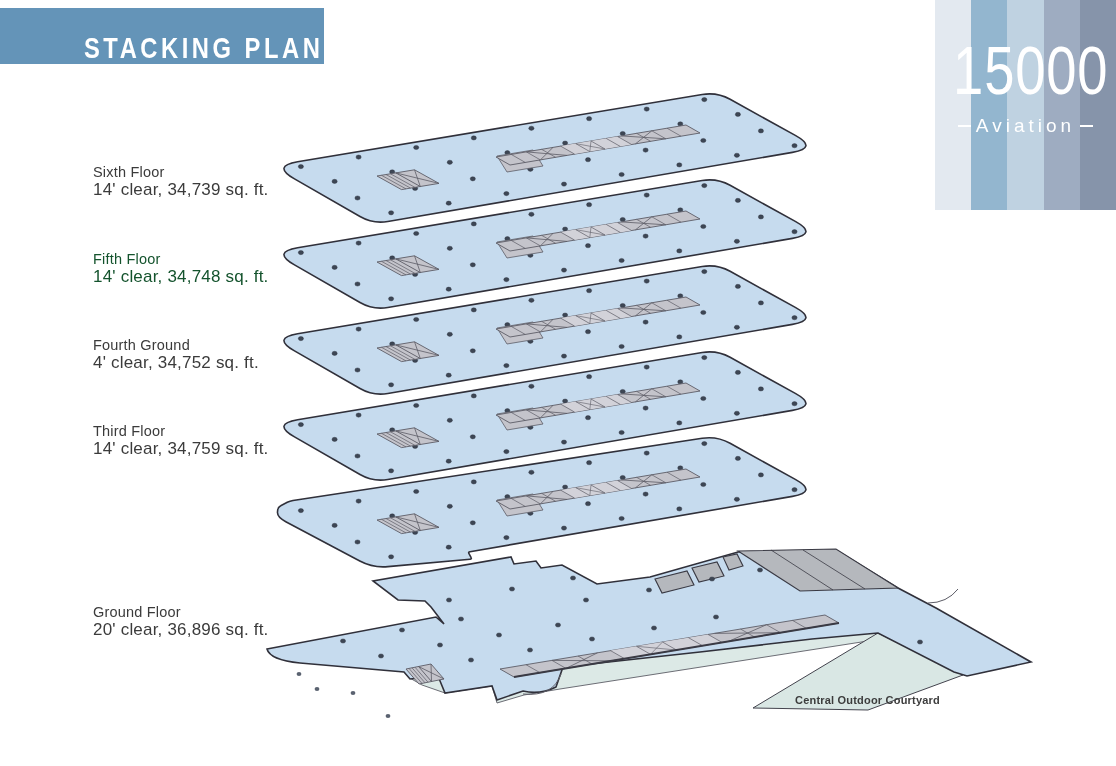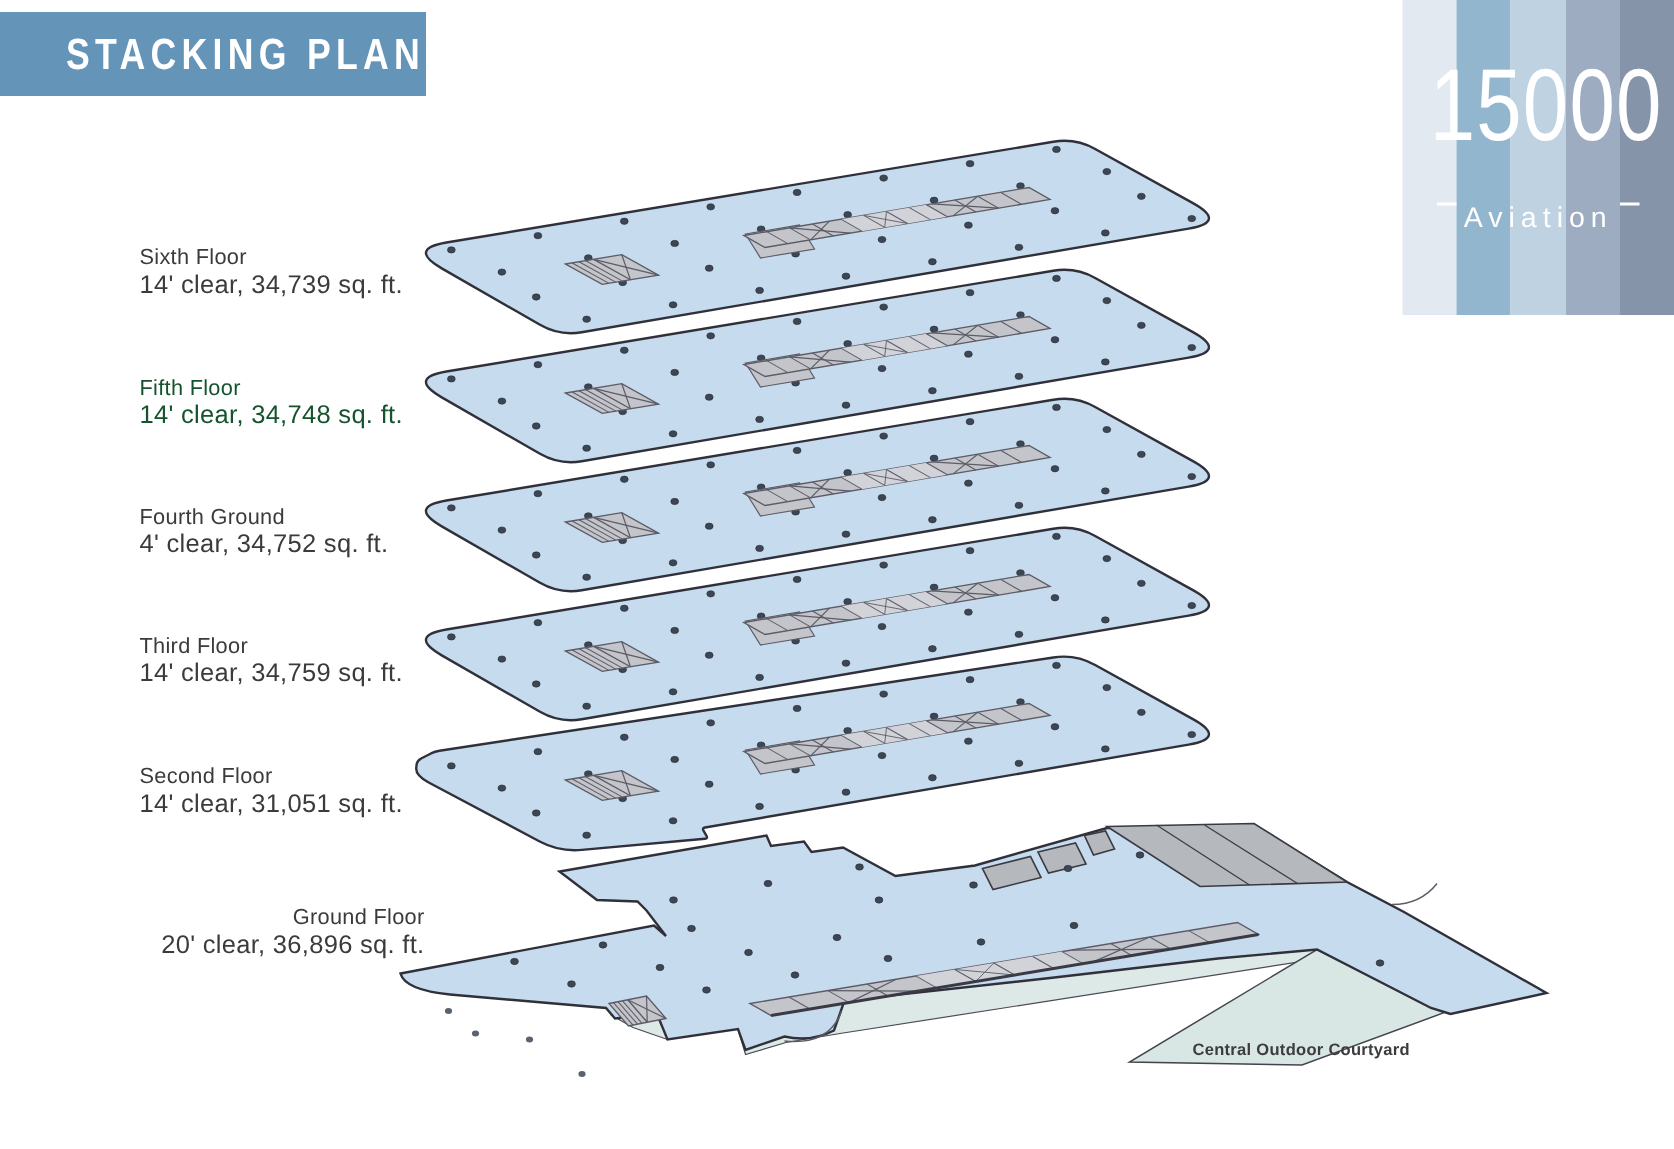--- a/index.html
+++ b/index.html
@@ -1,33 +1,33 @@
 <!DOCTYPE html>
 <html><head>
 <meta charset="utf-8">
 <style>
   html,body{margin:0;padding:0;background:#fff;}
   #stage{position:relative;width:1116px;height:766px;background:#ffffff;overflow:hidden;
          font-family:"Liberation Sans",sans-serif;}
   #drawing{position:absolute;left:0;top:0;}
   
   .banner{position:absolute;left:0;top:8px;width:284px;height:56px;background:#6494b8;
-          display:flex;align-items:center;}
+          display:flex;align-items:flex-end;padding-left:40px;}
   .banner-text{color:#fff;font-weight:bold;font-size:27px;letter-spacing:4px;
                padding-left:50px;transform:scale(.88,1.08);transform-origin:left center;white-space:nowrap;}
   
   .logo{position:absolute;left:935px;top:0;width:181px;height:210px;}
   .stripes{position:absolute;inset:0;display:flex;}
   .stripes div{flex:1;height:100%;}
   .logo-number{position:absolute;left:0;top:36px;width:100%;text-align:center;color:#fff;
                font-size:68px;font-weight:normal;letter-spacing:1px;transform:scaleX(.8);
                transform-origin:center;line-height:1;}
   .logo-sub{position:absolute;left:0;top:115px;width:100%;display:flex;align-items:center;
             justify-content:center;gap:5px;color:#fff;}
-  .logo-name{font-size:19px;letter-spacing:4px;font-weight:normal;margin-top:20px;}
+  .logo-name{font-size:19px;letter-spacing:4px;font-weight:normal;}
   .logo-dash{display:inline-block;width:13px;height:2px;background:#fff;}
   
   .floor-label{position:absolute;left:93px;width:190px;color:#3b3b3b;}
   .fl-name{font-size:14.5px;line-height:17px;letter-spacing:.2px;}
   .fl-specs{font-size:17px;line-height:17px;letter-spacing:.2px;}
   
   .courtyard-label{position:absolute;left:795px;top:694px;font-size:11px;color:#3c3c3c;letter-spacing:.2px;font-weight:bold;}
 </style>
 </head>
 <body>
@@ -458,23 +458,19 @@
     <div class="fl-specs">14' clear, 34,748 sq. ft.</div>
   </div>
   <div class="floor-label" style="top: 337px; color: rgb(59, 59, 59);">
     <div class="fl-name">Fourth Ground</div>
     <div class="fl-specs">4' clear, 34,752 sq. ft.</div>
   </div>
   <div class="floor-label" style="top: 423px; color: rgb(59, 59, 59);">
     <div class="fl-name">Third Floor</div>
     <div class="fl-specs">14' clear, 34,759 sq. ft.</div>
   </div>
-  <div class="floor-label" style="top: 510px; color: rgb(59, 59, 59);">
-    <div class="fl-name">Second Floor</div>
-    <div class="fl-specs">14' clear, 31,051 sq. ft.</div>
-  </div>
-  <div class="floor-label" style="top: 604px; color: rgb(59, 59, 59); text-align: right;">
+  <div class="floor-label" style="top: 604px; color: rgb(59, 59, 59);">
     <div class="fl-name">Ground Floor</div>
     <div class="fl-specs">20' clear, 36,896 sq. ft.</div>
   </div>
 
   <div class="courtyard-label">Central Outdoor Courtyard</div>
 </div>
 
 </body></html>

